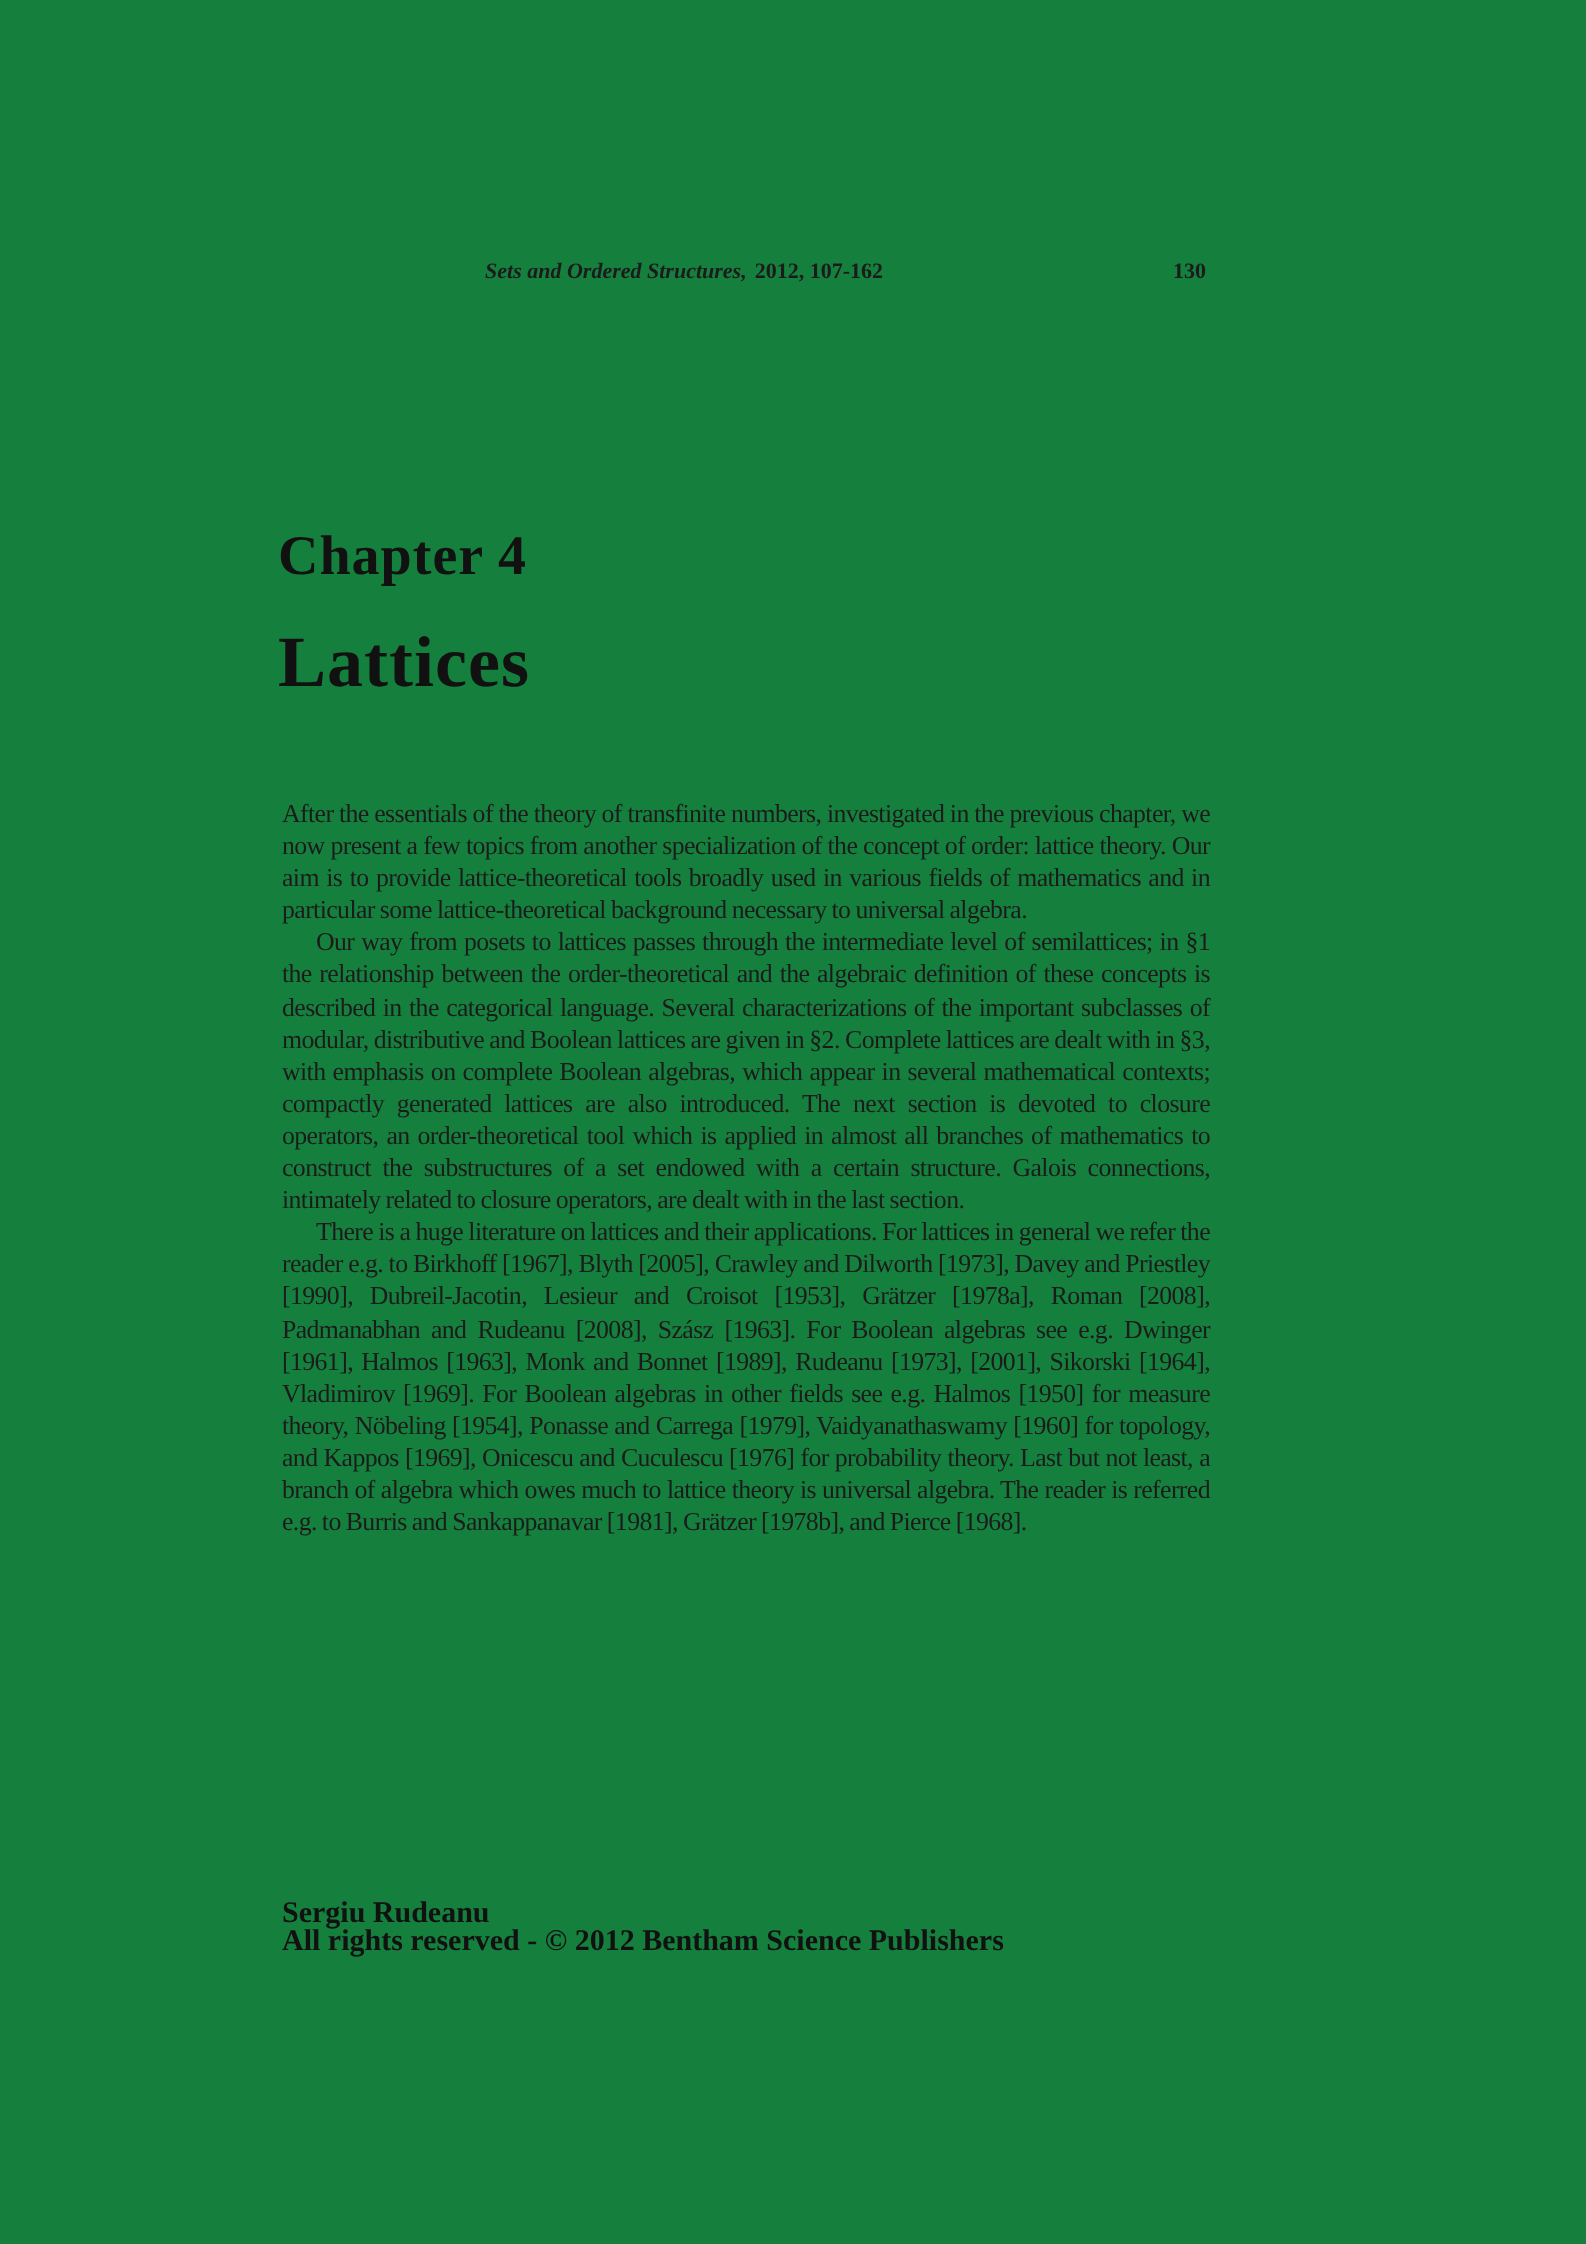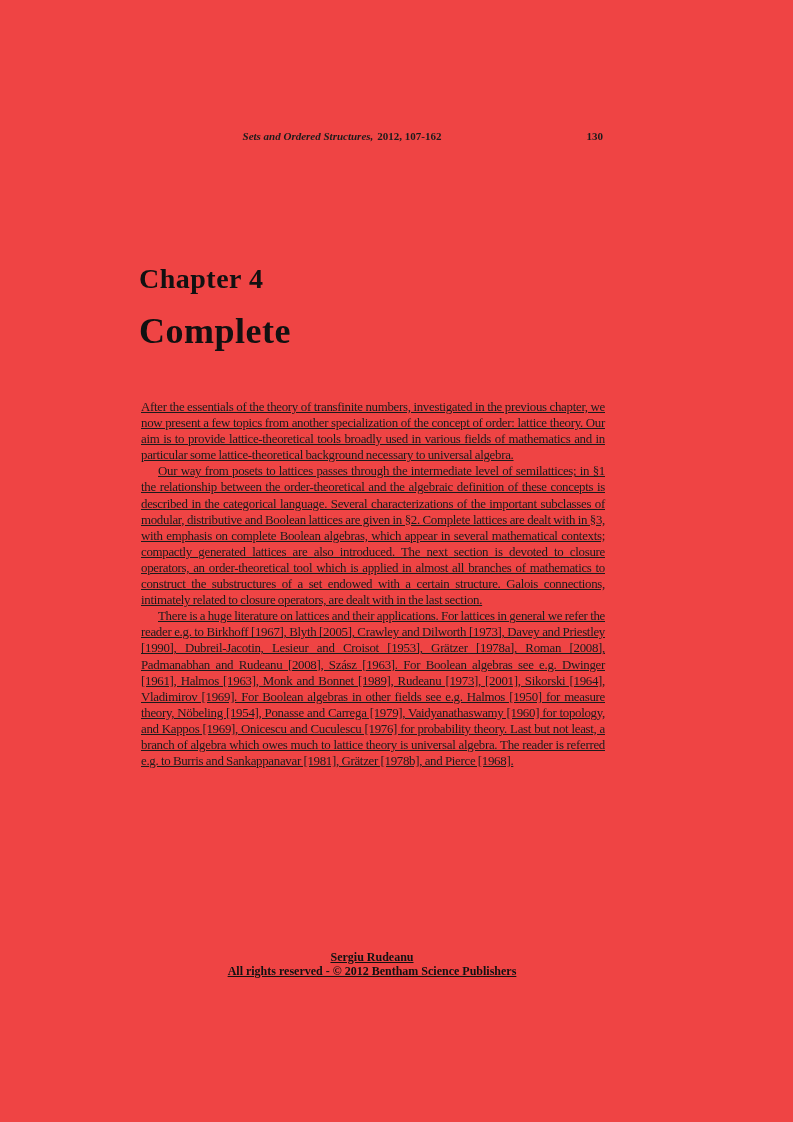--- a/index.html
+++ b/index.html
@@ -4,21 +4,21 @@
 <style>
   html, body {
     margin: 0;
     padding: 0;
     background: #ffffff;
   }
   .page {
     position: relative;
     width: 793px;
     height: 1122px;
-    background: #ef4444;
+    background: #15803d;
     font-family: "Liberation Serif", serif;
     color: #1b1b1b;
     overflow: hidden;
   }
   
   .running-header {
     position: absolute;
     top: 130px;
     left: 141px;
     width: 462px;
@@ -67,63 +67,61 @@
     position: absolute;
     top: 399px;
     left: 141px;
     width: 464px;
     font-size: 12.9px;
     line-height: 16.1px;
     text-align: justify;
     letter-spacing: -0.3px;
     word-spacing: -0.4px;
     color: #1b1b1b;
-    text-decoration: underline;
   }
   .body-text p {
     margin: 0;
   }
   .para.indent {
     text-indent: 17px;
   }
   .para.keywords {
     text-indent: 17px;
     margin-top: 6px;
   }
   .keywords-label {
     font-weight: bold;
   }
   
   .page-footer {
     position: absolute;
     top: 951px;
     left: 141px;
     width: 462px;
-    text-align: center;
-    font-size: 12px;
+    text-align: left;
+    font-size: 15px;
     font-weight: bold;
     line-height: 13.5px;
     color: #111111;
-    text-decoration: underline;
   }
 </style>
 </head>
 <body>
 
 <div class="page">
 
   <header class="running-header">
     <div class="header-center">
       <span class="journal-title">Sets and Ordered Structures,</span><span class="journal-info">2012, 107-162</span>
     </div>
     <span class="page-number">130</span>
   </header>
 
   <h2 class="chapter-label">Chapter 4</h2>
-  <h1 class="chapter-title">Complete</h1>
+  <h1 class="chapter-title">Lattices</h1>
 
   <main class="body-text">
     <p class="para">After the essentials of the theory of transfinite numbers, investigated in the previous chapter, we now present a few topics from another specialization of the concept of order: lattice theory. Our aim is to provide lattice-theoretical tools broadly used in various fields of mathematics and in particular some lattice-theoretical background necessary to universal algebra.</p>
     <p class="para indent">Our way from posets to lattices passes through the intermediate level of semilattices; in §1 the relationship between the order-theoretical and the algebraic definition of these concepts is described in the categorical language. Several characterizations of the important subclasses of modular, distributive and Boolean lattices are given in §2. Complete lattices are dealt with in §3, with emphasis on complete Boolean algebras, which appear in several mathematical contexts; compactly generated lattices are also introduced. The next section is devoted to closure operators, an order-theoretical tool which is applied in almost all branches of mathematics to construct the substructures of a set endowed with a certain structure. Galois connections, intimately related to closure operators, are dealt with in the last section.</p>
     <p class="para indent">There is a huge literature on lattices and their applications. For lattices in general we refer the reader e.g. to Birkhoff [1967], Blyth [2005], Crawley and Dilworth [1973], Davey and Priestley [1990], Dubreil-Jacotin, Lesieur and Croisot [1953], Grätzer [1978a], Roman [2008], Padmanabhan and Rudeanu [2008], Szász [1963]. For Boolean algebras see e.g. Dwinger [1961], Halmos [1963], Monk and Bonnet [1989], Rudeanu [1973], [2001], Sikorski [1964], Vladimirov [1969]. For Boolean algebras in other fields see e.g. Halmos [1950] for measure theory, Nöbeling [1954], Ponasse and Carrega [1979], Vaidyanathaswamy [1960] for topology, and Kappos [1969], Onicescu and Cuculescu [1976] for probability theory. Last but not least, a branch of algebra which owes much to lattice theory is universal algebra. The reader is referred e.g. to Burris and Sankappanavar [1981], Grätzer [1978b], and Pierce [1968].</p>
   </main>
 
   <footer class="page-footer">
     <div>Sergiu Rudeanu</div>
     <div>All rights reserved - © 2012 Bentham Science Publishers</div>

